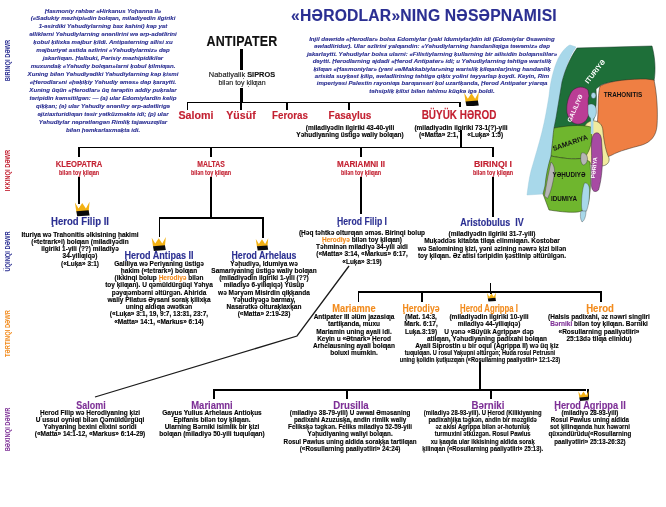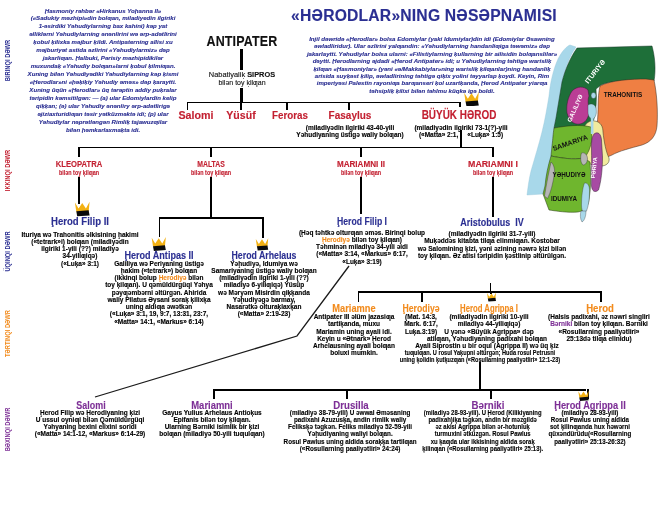--- a/index.html
+++ b/index.html
@@ -48,21 +48,21 @@
 <div class="ln" style="left:78px;top:146.5px;width:1.8px;height:10px;"></div>
 <div class="ln" style="left:210.2px;top:146.5px;width:1.8px;height:10px;"></div>
 <div class="ln" style="left:360.2px;top:146.5px;width:1.8px;height:10px;"></div>
 <div class="ln" style="left:492.2px;top:146.5px;width:1.8px;height:10px;"></div>
 <div class="ctr" style="left:79px;top:158.5px;font-size:8.8px;font-weight:bold;color:#c32031;transform:translateX(-50%) scaleX(0.87);">KLEOPATRA</div>
 <div class="ctr" style="left:79px;top:168.5px;font-size:6.3px;font-weight:bold;color:#c32031;transform:translateX(-50%) scaleX(0.86);">bilən toy ķilƣan</div>
 <div class="ctr" style="left:211px;top:158.5px;font-size:8.8px;font-weight:bold;color:#c32031;transform:translateX(-50%) scaleX(0.78);">MALTAS</div>
 <div class="ctr" style="left:211px;top:168.5px;font-size:6.3px;font-weight:bold;color:#c32031;transform:translateX(-50%) scaleX(0.86);">bilən toy ķilƣan</div>
 <div class="ctr" style="left:361px;top:158.5px;font-size:8.8px;font-weight:bold;color:#c32031;transform:translateX(-50%) scaleX(0.92);">MARIAMNI II</div>
 <div class="ctr" style="left:361px;top:168.5px;font-size:6.3px;font-weight:bold;color:#c32031;transform:translateX(-50%) scaleX(0.86);">bilən toy ķilƣan</div>
-<div class="ctr" style="left:493px;top:158.5px;font-size:8.8px;font-weight:bold;color:#c32031;transform:translateX(-50%) scaleX(1);">MARIAMNI I</div>
+<div class="ctr" style="left:493px;top:158.5px;font-size:8.8px;font-weight:bold;color:#c32031;transform:translateX(-50%) scaleX(1);">BIRINQI I</div>
 <div class="ctr" style="left:493px;top:168.5px;font-size:6.3px;font-weight:bold;color:#c32031;transform:translateX(-50%) scaleX(0.86);">bilən toy ķilƣan</div>
 <div class="ln" style="left:78px;top:177px;width:1.8px;height:27px;"></div>
 <div class="ln" style="left:210.2px;top:177px;width:1.8px;height:41px;"></div>
 <div class="ln" style="left:159px;top:217px;width:105px;height:1.8px;"></div>
 <div class="ln" style="left:158.5px;top:217px;width:1.8px;height:20px;"></div>
 <div class="ln" style="left:262.3px;top:217px;width:1.8px;height:21px;"></div>
 <div class="ln" style="left:360.2px;top:177px;width:1.8px;height:37px;"></div>
 <div class="ln" style="left:492.2px;top:177px;width:1.8px;height:40px;"></div>
 <div class="ctr" style="left:80px;top:216px;font-size:10.2px;font-weight:bold;color:#2b2f92;transform:translateX(-50%) scaleX(0.94);">Ḩerod Filip II</div>
 <div class="blk" style="left:19px;top:230.5px;width:122px;font-size:6.5px;line-height:7.25px;color:#000;font-weight:bold;transform:scaleX(1);">Ituriya wə Trahonitis əlkisining ḩakimi<br>(«tetrark»i) bolƣan (miladiyədin<br>ilgiriki 1-yili (??) miladiyə<br>34-yiliƣiqə)<br>(«Luķa» 3:1)</div>

